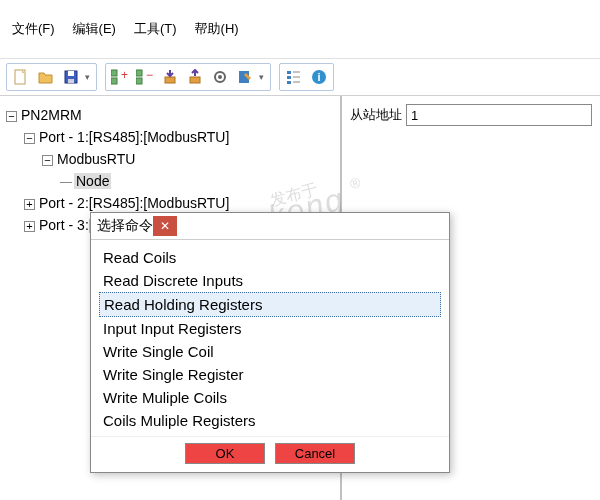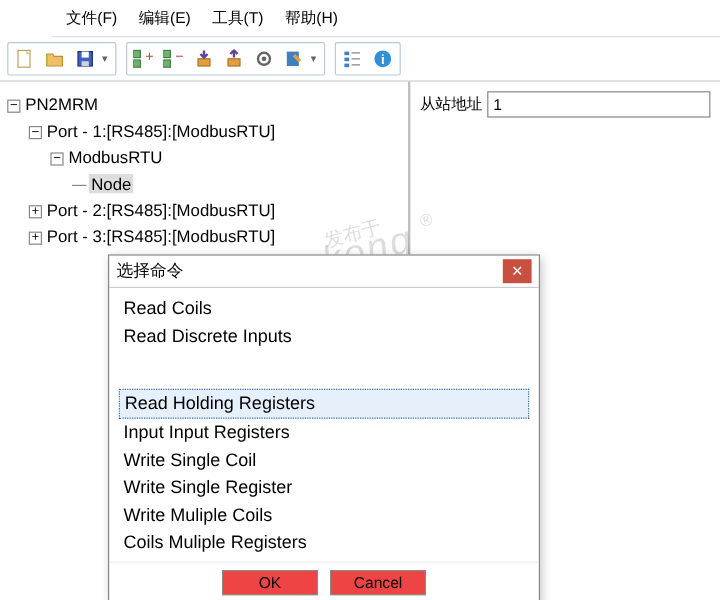--- a/index.html
+++ b/index.html
@@ -1,18 +1,18 @@
 <!DOCTYPE html>
 <html><head>
 <meta charset="utf-8">
 <style>
 * { box-sizing: border-box; margin: 0; padding: 0; }
 body { font-family: "Microsoft YaHei", "Segoe UI", Tahoma, sans-serif; font-size: 13px; background: #fff; color: #000; width: 600px; height: 500px; overflow: hidden; position: relative; }
 
-.menubar { display: flex; gap: 18px; padding: 6px 12px; border-bottom: 1px solid #e0e0e0; margin-left: 43px; }
+.menubar { display: flex; gap: 18px; padding: 20px 12px; border-bottom: 1px solid #e0e0e0; }
 .menubar span { cursor: default; }
 
 .toolbar { display: flex; align-items: center; padding: 4px 6px; border-bottom: 1px solid #d0d0d0; gap: 2px; }
 .tool-group { display: flex; align-items: center; border: 1px solid #b8c8e0; border-radius: 2px; padding: 2px 3px; margin-right: 6px; gap: 3px; }
 .tool-btn { width: 22px; height: 22px; display: flex; align-items: center; justify-content: center; cursor: pointer; }
 .drop-arrow { width: 8px; font-size: 9px; color: #666; }
 
 .main { display: flex; height: calc(100% - 68px); }
 .tree-panel { width: 390px; border-right: 2px solid #c0c0c0; padding: 8px 6px; overflow: hidden; }
 .prop-panel { flex: 1; padding: 8px 8px; }
@@ -22,25 +22,25 @@
 .tree-toggle { display: inline-block; width: 11px; height: 11px; border: 1px solid #888; text-align: center; line-height: 9px; font-size: 11px; margin-right: 4px; cursor: pointer; vertical-align: middle; }
 .tree-children { padding-left: 18px; }
 .tree-label.selected { background: #ddd; padding: 0 2px; }
 .tree-elbow { display: inline-block; width: 12px; border-bottom: 1px solid #888; vertical-align: middle; margin-right: 2px; }
 
 .prop-row { display: flex; align-items: center; gap: 4px; margin-bottom: 24px; }
 .prop-label { white-space: nowrap; }
 .prop-input { flex: 1; border: 1px solid #888; padding: 2px 4px; font-size: 13px; height: 22px; }
 
 .dialog { position: absolute; left: 90px; top: 212px; width: 360px; background: #fff; border: 1px solid #888; box-shadow: 2px 2px 8px rgba(0,0,0,0.25); }
-.dialog-title { display: flex; align-items: center; justify-content: space-between; padding: 3px 6px; border-bottom: 1px solid #ccc; font-size: 14px; }
+.dialog-title { display: flex; align-items: center; padding: 3px 6px; border-bottom: 1px solid #ccc; font-size: 14px; }
 .dialog-close { width: 24px; height: 20px; background: #c94f40; color: #fff; display: flex; align-items: center; justify-content: center; cursor: pointer; font-size: 12px; }
 .dialog-list { padding: 6px 8px 4px 8px; }
 .list-item { padding: 3px 4px; font-size: 15px; cursor: default; }
-.list-item.selected { border: 1px dotted #3a6ea5; background: #e6f0fb; margin-top: 32px; }
+.list-item.selected { border: 1px dotted #3a6ea5; background: #e6f0fb; }
 .dialog-buttons { display: flex; justify-content: center; gap: 10px; padding: 6px 0 8px 0; border-top: 1px solid #eee; }
 .dlg-btn { min-width: 80px; padding: 2px 12px; border: 1px solid #888; background: #ef4444; cursor: pointer; font-size: 13px; }
 
 .watermark { position: absolute; left: 190px; top: 200px; font-size: 32px; color: rgba(120,120,120,0.25); font-style: italic; transform: rotate(-15deg); pointer-events: none; font-family: Arial, sans-serif; letter-spacing: 2px; }
 .watermark-cn { position: absolute; left: 270px; top: 185px; font-size: 16px; color: rgba(120,120,120,0.25); transform: rotate(-15deg); pointer-events: none; }
 .watermark-r { position: absolute; left: 350px; top: 175px; font-size: 14px; color: rgba(120,120,120,0.25); transform: rotate(-15deg); pointer-events: none; }
 </style>
 </head>
 <body>
 

